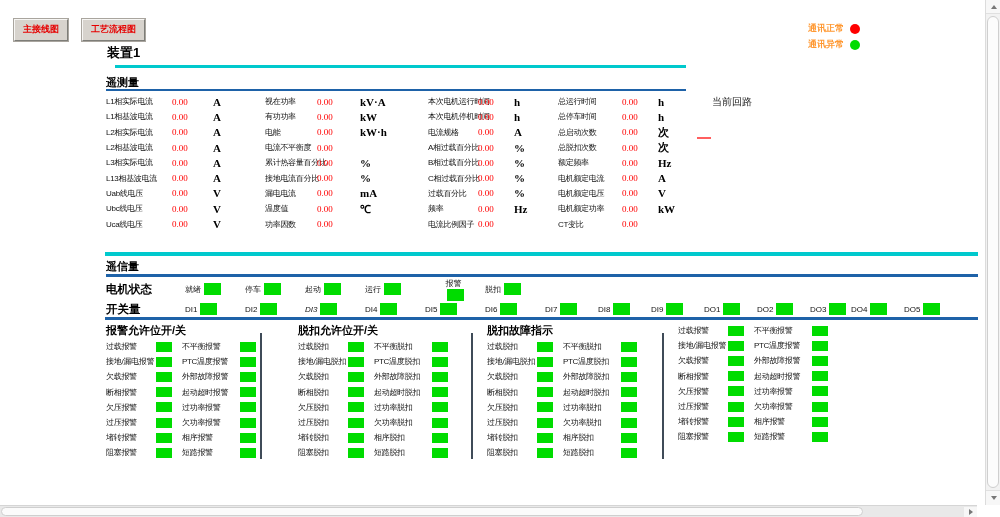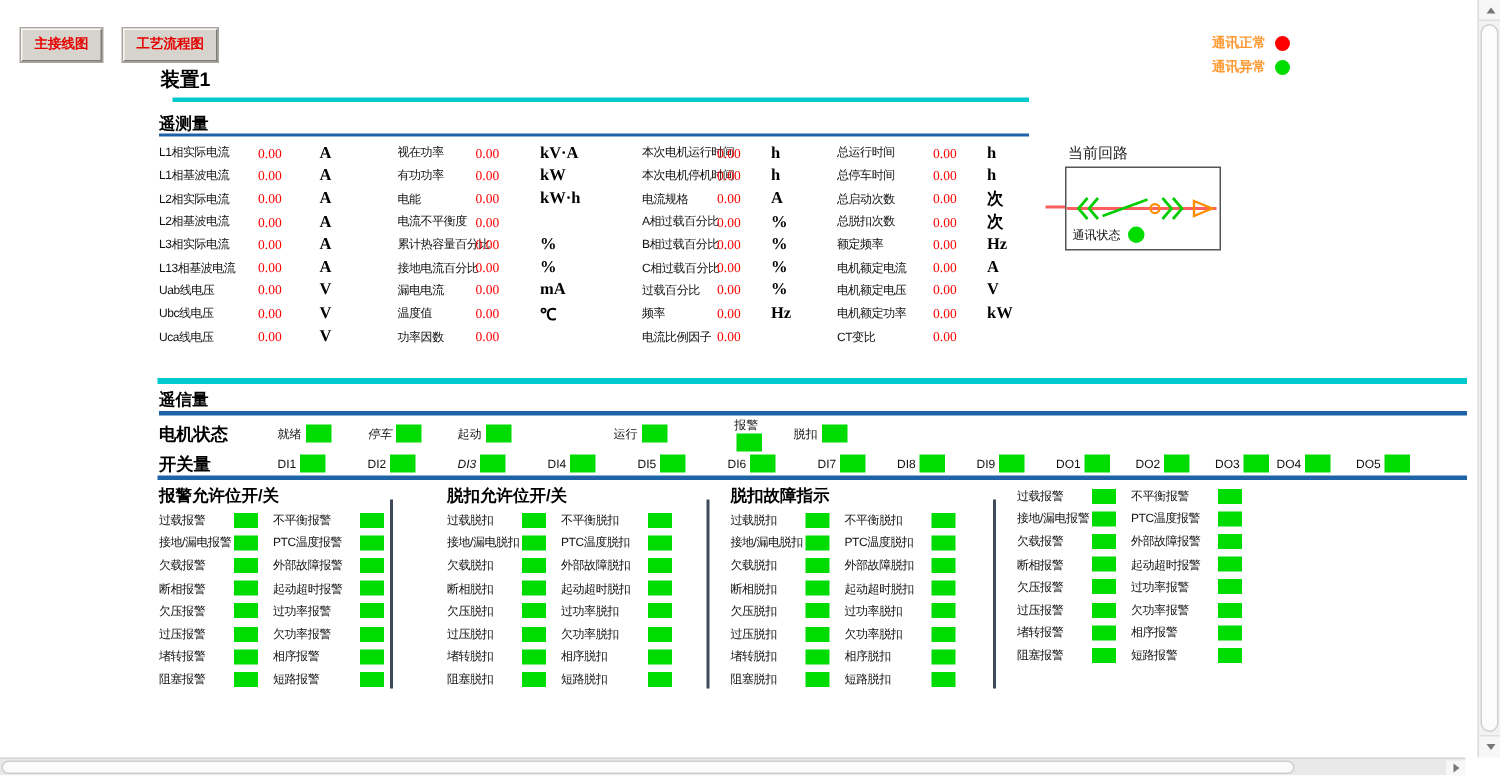--- a/index.html
+++ b/index.html
@@ -212,57 +212,41 @@
       <span class="t-label">电流比例因子</span>
       <span class="t-value">0.00</span>
       <span class="t-unit"></span>
       <span class="t-label">CT变比</span>
       <span class="t-value">0.00</span>
       <span class="t-unit"></span>
     </div>
 
   <div class="current-loop-title">当前回路</div>
   <div class="line-overhang"></div>
-  <div class="circuit-box">
-    <svg class="circuit-svg" width="102" height="38" viewBox="0 0 102 38">
-      <line x1="0" y1="27" x2="100" y2="27" stroke="#ff5f5f" stroke-width="2"></line>
-      <polyline points="14,20 8,27 14,34" fill="none" stroke="#00cc00" stroke-width="1.8"></polyline>
-      <polyline points="21,20 15,27 21,34" fill="none" stroke="#00cc00" stroke-width="1.8"></polyline>
-      <line x1="24" y1="32" x2="54" y2="21" stroke="#00cc00" stroke-width="1.8"></line>
-      <circle cx="59" cy="27" r="3" fill="none" stroke="#ff8c00" stroke-width="1.5"></circle>
-      <polyline points="64,20 70,27 64,34" fill="none" stroke="#00cc00" stroke-width="1.8"></polyline>
-      <polyline points="71,20 77,27 71,34" fill="none" stroke="#00cc00" stroke-width="1.8"></polyline>
-      <polygon points="85,22 97,27 85,32" fill="none" stroke="#ff8c00" stroke-width="1.6"></polygon>
-    </svg>
-    <div class="circuit-status">
-      <span class="circuit-status-label">通讯状态</span>
-      <span class="dot" id="circuit-dot" style="background: rgb(0, 220, 0); width: 11px; height: 11px;"></span>
-    </div>
-  </div>
 
   <div class="separator-cyan"></div>
   <div class="sec-title signals-title">遥信量</div>
   <div class="signals-underline"></div>
 
   <div class="sig-row motor">
     <span class="sig-row-label">电机状态</span>
     <span class="sig-items">
         <span class="sig-item" style="width: 60px;">
           <span class="sig-label">就绪</span>
           <span class="ind" style="background: rgb(0, 220, 0);"></span>
         </span>
-        <span class="sig-item" style="width: 60px; font-style: italic;">
+        <span class="sig-item" style="width: 60px;">
           <span class="sig-label">停车</span>
           <span class="ind" style="background: rgb(0, 220, 0);"></span>
         </span>
         <span class="sig-item" style="width: 60px;">
           <span class="sig-label">起动</span>
           <span class="ind" style="background: rgb(0, 220, 0);"></span>
         </span>
-        <span class="sig-item" style="width: 60px; margin-left: 44px;">
+        <span class="sig-item" style="width: 60px;">
           <span class="sig-label">运行</span>
           <span class="ind" style="background: rgb(0, 220, 0);"></span>
         </span>
         <span class="sig-item" style="width: 60px; flex-direction: column;">
           <span class="sig-label">报警</span>
           <span class="ind" style="background: rgb(0, 220, 0);"></span>
         </span>
         <span class="sig-item" style="width: 60px;">
           <span class="sig-label">脱扣</span>
           <span class="ind" style="background: rgb(0, 220, 0);"></span>

